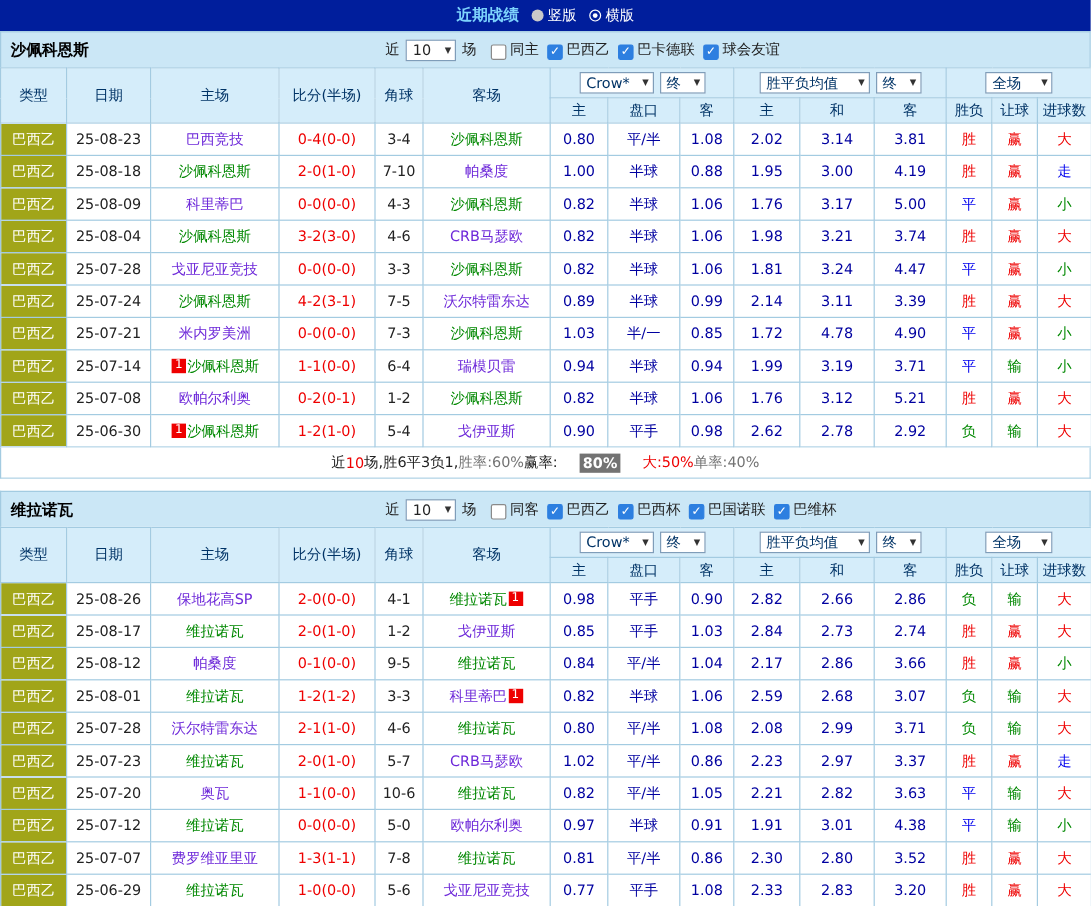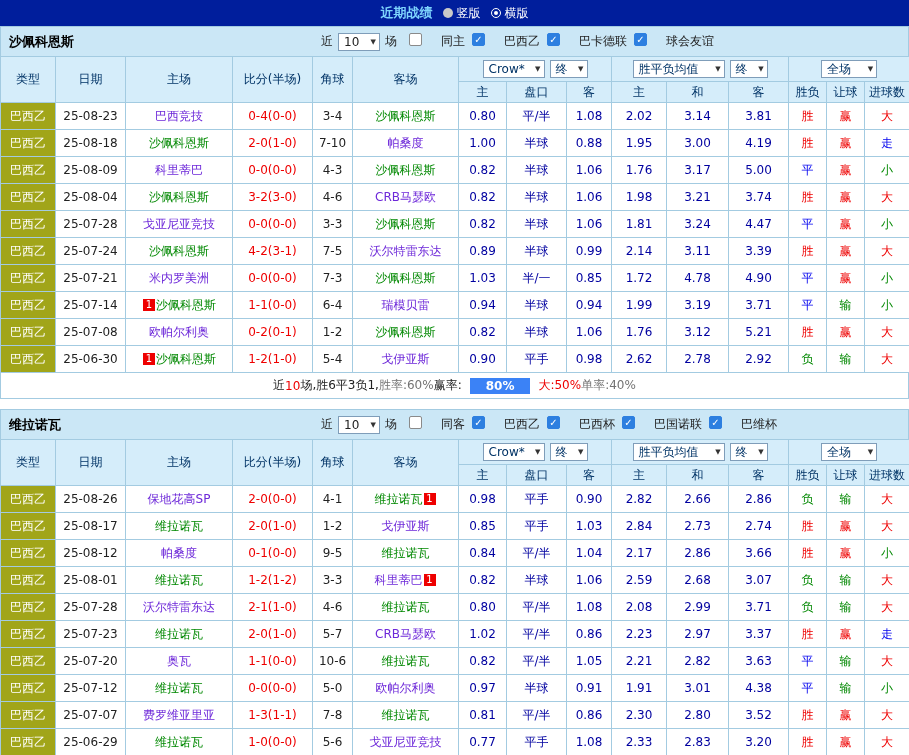--- a/index.html
+++ b/index.html
@@ -15,21 +15,21 @@
 .section-title{height:30px;background:#CBE7F6;border:1px solid #A3CBE1;border-bottom:none;position:relative;display:flex;align-items:center}
 .team-name{font-weight:bold;font-size:13px;margin-left:8px;color:#000}
 .filters{position:absolute;left:320px;display:flex;align-items:center;gap:5px}
 .sel{display:inline-flex;align-items:center;justify-content:space-between;background:#fff;border:1px solid #7F9DB9;height:18px;padding:0 3px 0 5px;white-space:nowrap;cursor:pointer}
 .sel .arrow{font-size:7px;color:#333;margin-left:5px}
 .sel-count{width:42px}
 .sel-src{min-width:62px}
 .sel-fin{min-width:38px}
 .sel-avg{min-width:92px}
 .sel-scope{min-width:56px}
-.cb-wrap{display:inline-flex;align-items:flex-start;gap:19px;margin-left:7px;cursor:pointer}
+.cb-wrap{display:inline-flex;align-items:flex-end;gap:3px;margin-left:7px;cursor:pointer}
 .cb{width:13px;height:13px;border:1px solid #8A8A8A;background:#fff;display:inline-block;border-radius:2px}
 .cb.checked{background:#2D7FE0;border-color:#2D7FE0}
 .cb.checked::after{content:"✓";color:#fff;font-size:10px;line-height:11px;display:block;text-align:center}
 table.grid{width:909px;border-collapse:collapse;table-layout:fixed}
 .grid th,.grid td{border:1px solid #A3CBE1;text-align:center;overflow:hidden;white-space:nowrap}
 .grid thead th{background:#D5EDFA;color:#003366;font-weight:normal;font-size:12px}
 .hdr1 th{height:25px}
 .hdr2 th{height:21px}
 .hdr-sels{display:flex;justify-content:center;align-items:flex-end;gap:5px}
 .data-row td{height:27px;background:#fff}
@@ -41,21 +41,21 @@
 td.corner{color:#222}
 td.odds{color:#0000A0}
 .c-red{color:#EE0000}
 .c-blue{color:#0000EE}
 .c-green{color:#008800}
 .card{display:inline-block;background:#EE0000;color:#fff;font-size:10px;width:12px;height:12px;line-height:12px;vertical-align:middle;margin:0 1px}
 .summary{height:26px;border:1px solid #A3CBE1;border-top:none;display:flex;align-items:center;justify-content:center;background:#fff}
 .sm-blk{color:#222}
 .sm-red{color:#EE0000}
 .sm-blue{color:#737373}
-.sm-chip{background:#3b82f6;color:#fff;font-weight:bold;padding:1px 16px;margin:0 8px}
+.sm-chip{background:#737373;color:#fff;font-weight:bold;padding:1px 3px;margin:0 18px}
 .gap{height:10px;background:#fff}
 </style>
 </head>
 <body>
 
 <div class="topbar">
   <span class="topbar-title">近期战绩</span>
   <span style="display:inline-flex;gap:10px;align-items:center">
       <label class="radio-wrap">
         <span class="radio off"></span>

